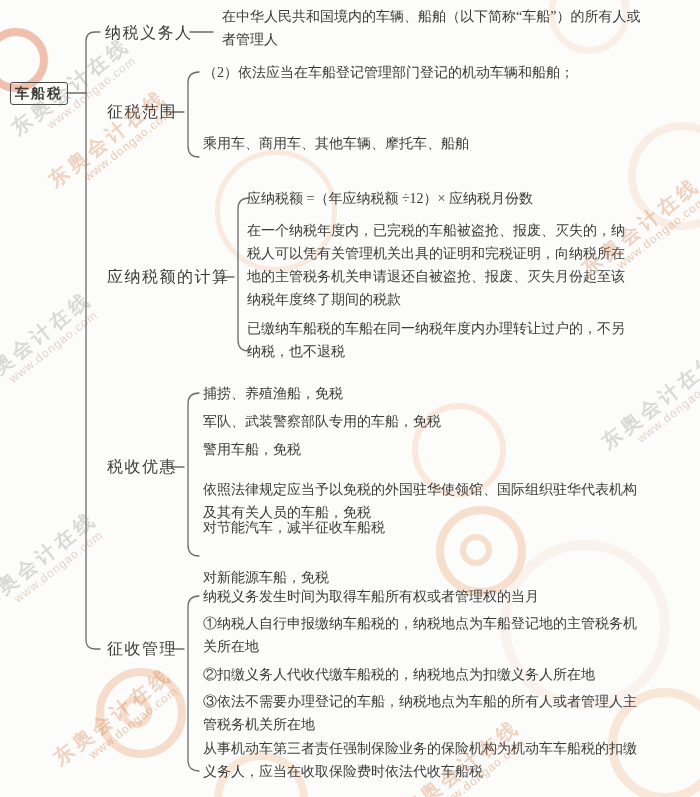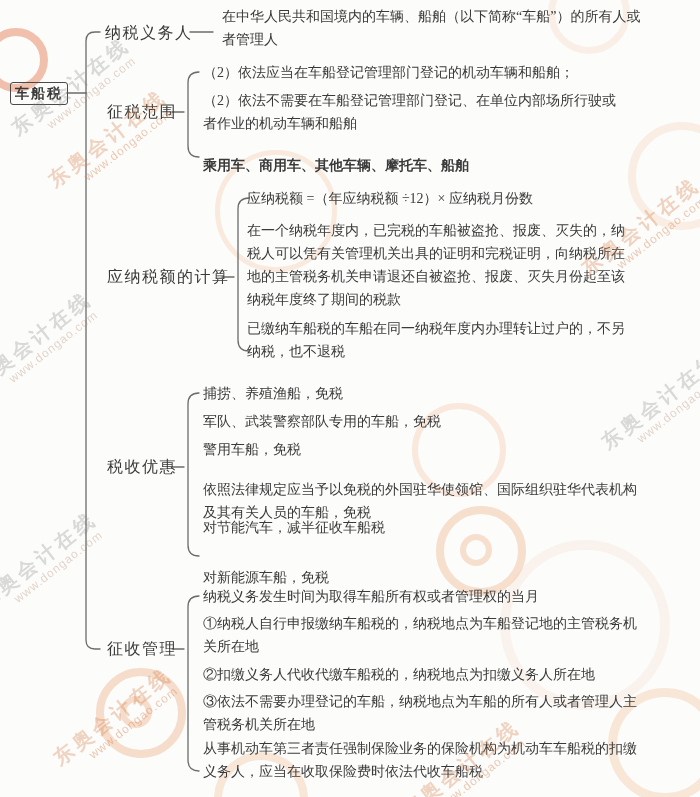--- a/index.html
+++ b/index.html
@@ -56,22 +56,21 @@
 
   <div class="blabel" style="left:105px;top:24px;">纳税义务人</div>
   <div class="blabel" style="left:107px;top:103px;">征税范围</div>
   <div class="blabel" style="left:107px;top:268px;">应纳税额的计算</div>
   <div class="blabel" style="left:107px;top:458px;">税收优惠</div>
   <div class="blabel" style="left:107px;top:640px;">征收管理</div>
 
   <div class="item" style="left:222px;top:5px;width:424px;">在中华人民共和国境内的车辆、船舶（以下简称“车船”）的所有人或者管理人</div>
 
   <div class="item" style="left:203px;top:61px;width:420px;">（2）依法应当在车船登记管理部门登记的机动车辆和船舶；</div>
-  <div class="item" style="left:203px;top:89px;width:420px;">（2）依法不需要在车船登记管理部门登记、在单位内部场所行驶或者作业的机动车辆和船舶</div>
-  <div class="item" style="left:203px;top:154px;width:420px;font-weight:bold;">乘用车、商用车、其他车辆、摩托车、船舶</div>
+  <div class="item" style="left:203px;top:132px;width:420px;">乘用车、商用车、其他车辆、摩托车、船舶</div>
 
   <div class="item" style="left:247px;top:187px;width:390px;">应纳税额 =（年应纳税额 ÷12）× 应纳税月份数</div>
   <div class="item" style="left:247px;top:219px;width:390px;">在一个纳税年度内，已完税的车船被盗抢、报废、灭失的，纳税人可以凭有关管理机关出具的证明和完税证明，向纳税所在地的主管税务机关申请退还自被盗抢、报废、灭失月份起至该纳税年度终了期间的税款</div>
   <div class="item" style="left:247px;top:317px;width:390px;">已缴纳车船税的车船在同一纳税年度内办理转让过户的，不另纳税，也不退税</div>
 
   <div class="item" style="left:203px;top:382px;width:440px;">捕捞、养殖渔船，免税</div>
   <div class="item" style="left:203px;top:410px;width:440px;">军队、武装警察部队专用的车船，免税</div>
   <div class="item" style="left:203px;top:438px;width:440px;">警用车船，免税</div>
   <div class="item" style="left:203px;top:478px;width:440px;">依照法律规定应当予以免税的外国驻华使领馆、国际组织驻华代表机构及其有关人员的车船，免税</div>
   <div class="item" style="left:203px;top:516px;width:440px;">对节能汽车，减半征收车船税</div>

